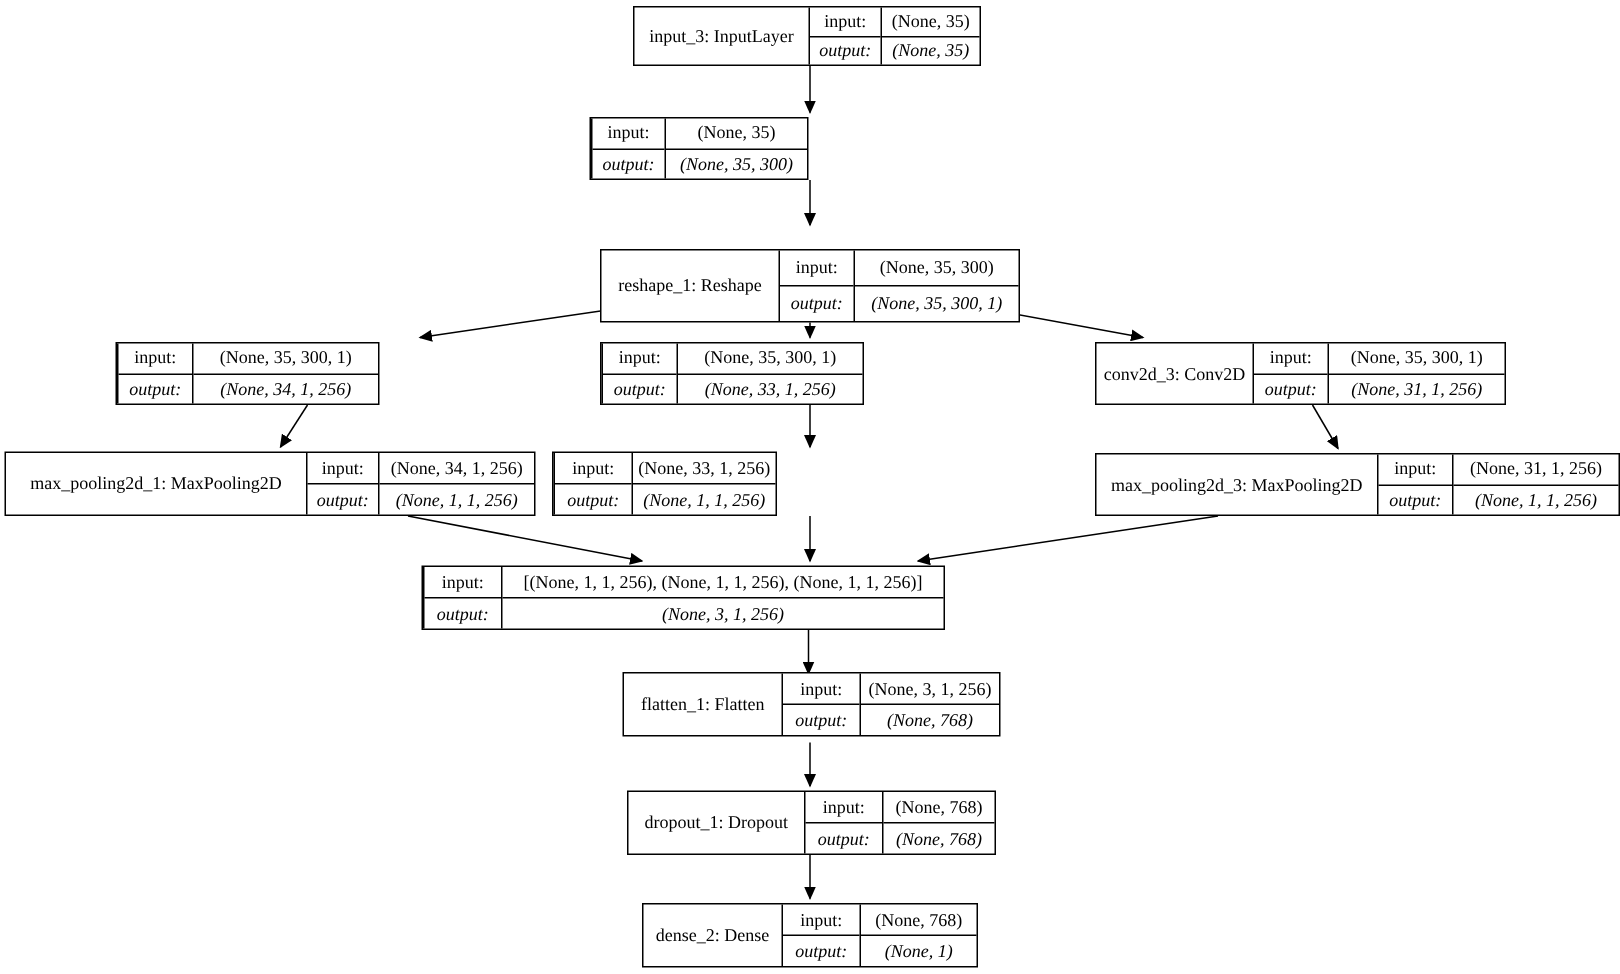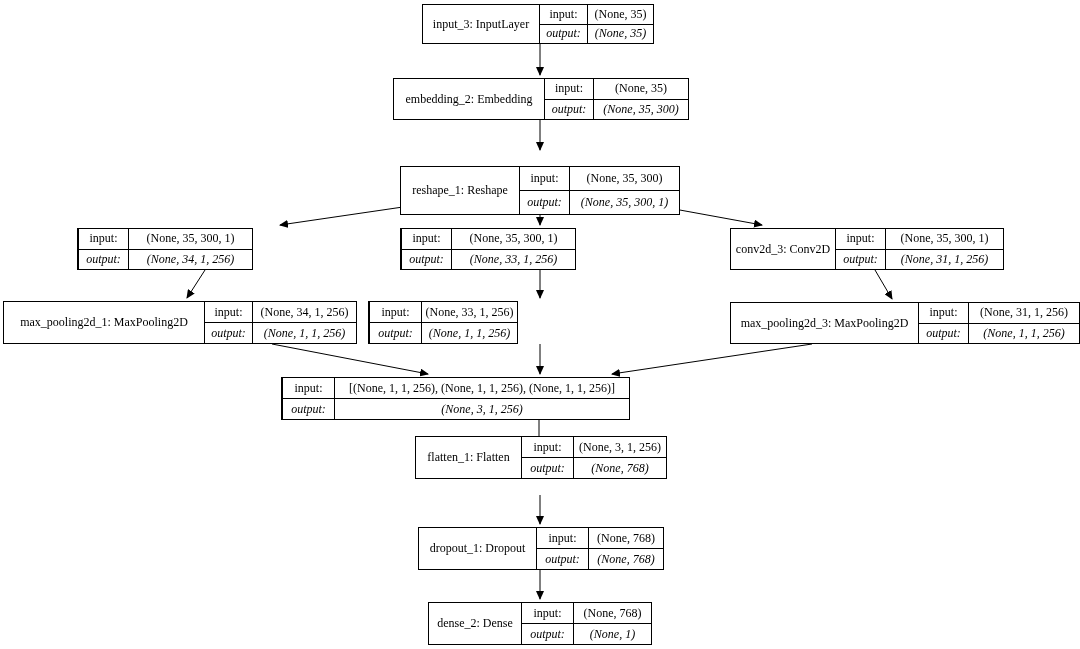--- a/index.html
+++ b/index.html
@@ -83,21 +83,20 @@
       <div class="cell">input:</div>
       <div class="cell">output:</div>
     </div>
     <div class="col" style="width:66px">
       <div class="cell">(None, 35)</div>
       <div class="cell">(None, 35)</div>
     </div>
   </div>
 
   <div class="node" style="left:393px;top:78px;height:42px">
-    <div class="lbl" style="width:150px">embedding_2: Embedding</div>
     <div class="col" style="width:49px">
       <div class="cell">input:</div>
       <div class="cell">output:</div>
     </div>
     <div class="col" style="width:95px">
       <div class="cell">(None, 35)</div>
       <div class="cell">(None, 35, 300)</div>
     </div>
   </div>
 
@@ -186,21 +185,21 @@
     <div class="col" style="width:52px">
       <div class="cell">input:</div>
       <div class="cell">output:</div>
     </div>
     <div class="col" style="width:295px">
       <div class="cell">[(None, 1, 1, 256), (None, 1, 1, 256), (None, 1, 1, 256)]</div>
       <div class="cell">(None, 3, 1, 256)</div>
     </div>
   </div>
 
-  <div class="node" style="left:415px;top:436px;height:43px">
+  <div class="node" style="left:415px;top:448px;height:43px">
     <div class="lbl" style="width:105px">flatten_1: Flatten</div>
     <div class="col" style="width:52px">
       <div class="cell">input:</div>
       <div class="cell">output:</div>
     </div>
     <div class="col" style="width:93px">
       <div class="cell">(None, 3, 1, 256)</div>
       <div class="cell">(None, 768)</div>
     </div>
   </div>

